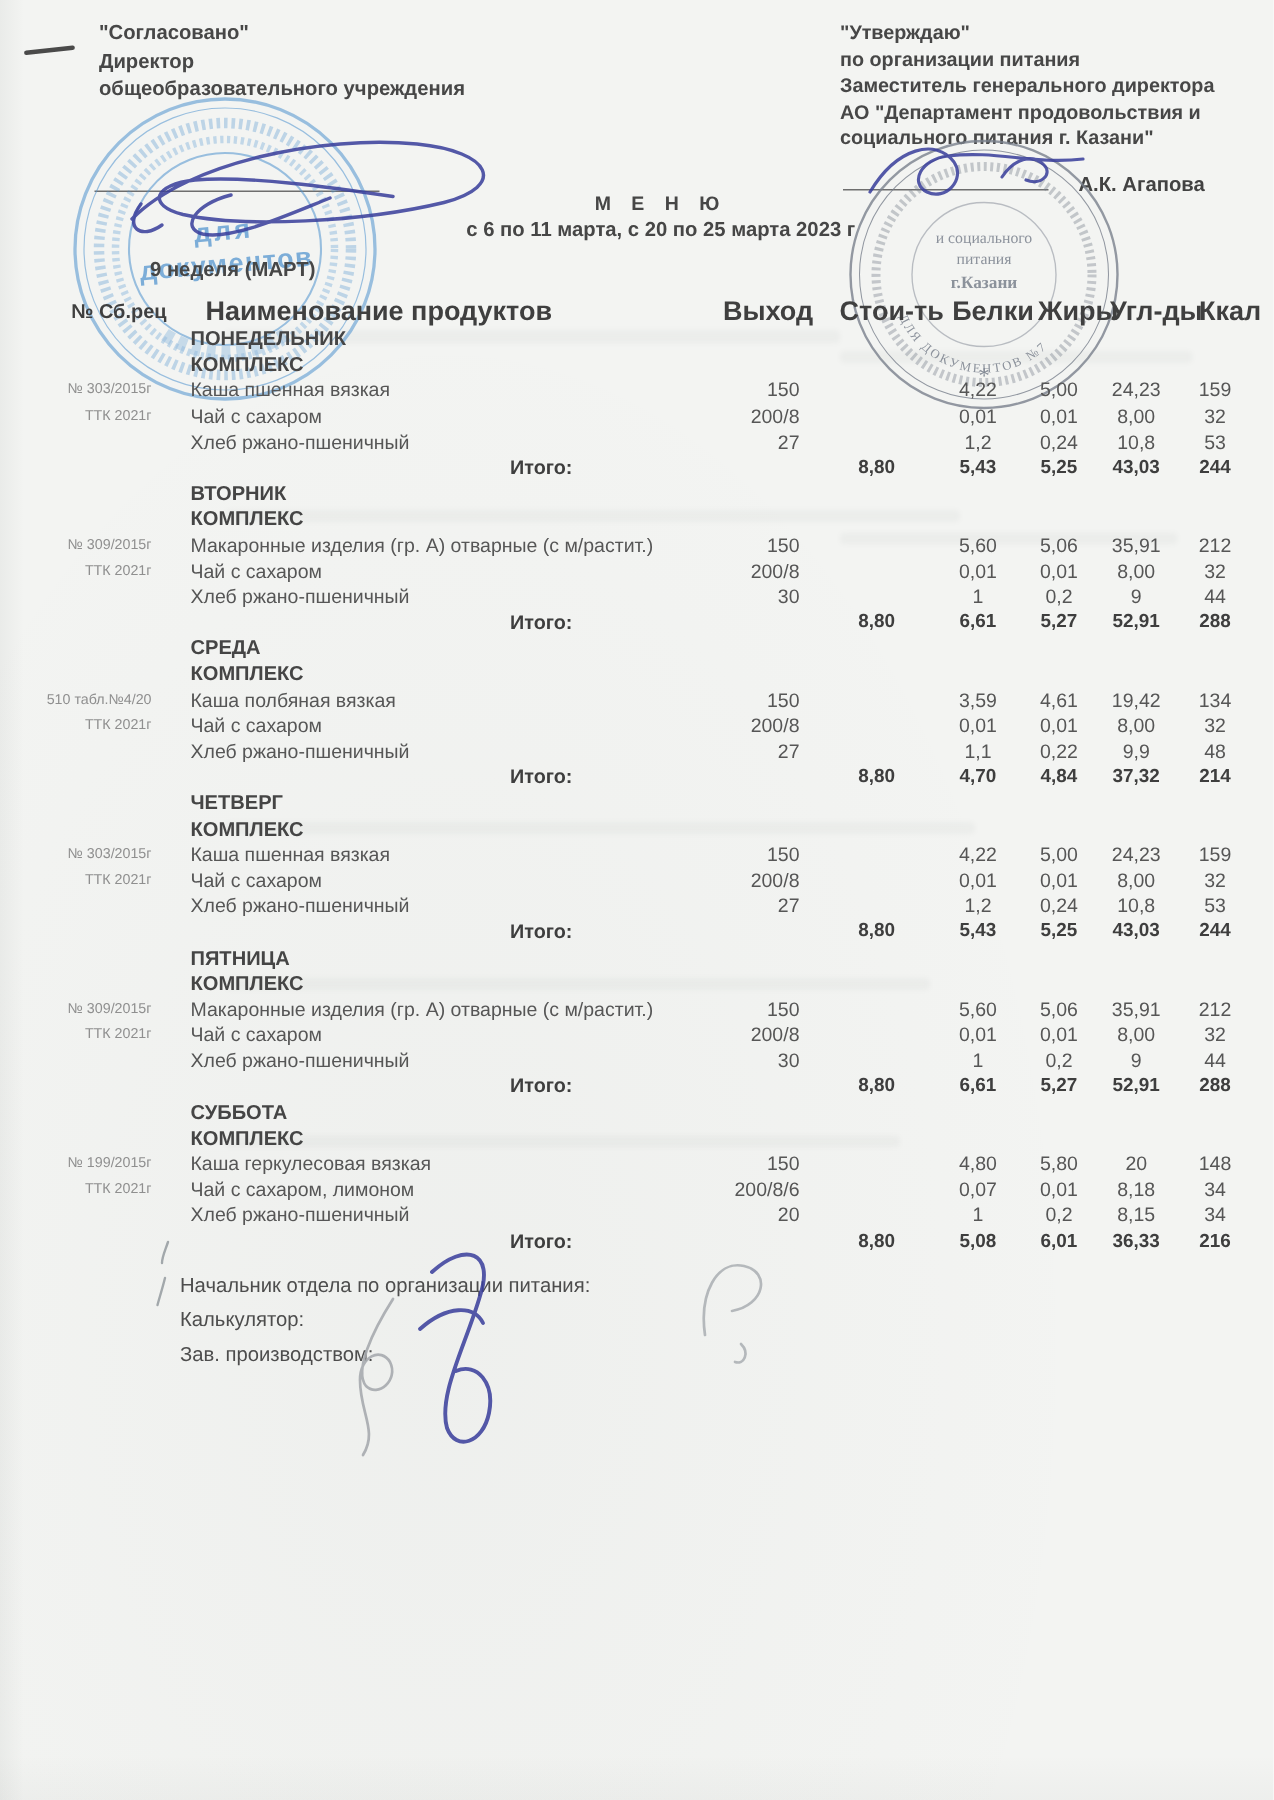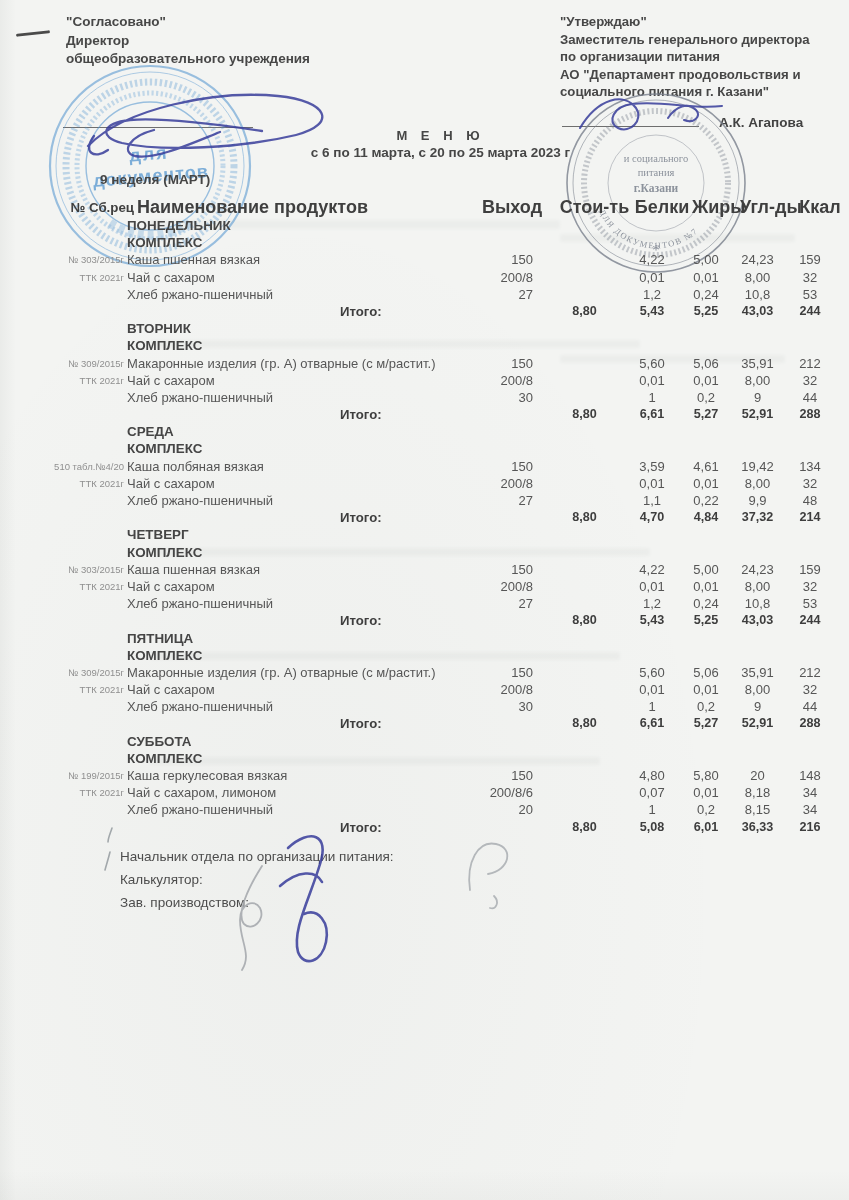--- a/index.html
+++ b/index.html
@@ -25,21 +25,21 @@
   .title .t1{font-size:13px;letter-spacing:5px;line-height:17px;}
   .title .t2,.title .t3{font-size:13.5px;line-height:17px;}
   .week{left:100px;top:172px;font-size:13.5px;font-weight:bold;color:#464646;}
   
   .trow{display:grid;grid-template-columns:112px 330px 90px 75px 60px 48px 55px 50px;height:17.2px;}
   .cell{line-height:17.2px;white-space:nowrap;font-size:13px;color:#565656;}
   .thead{left:25px;top:199px;width:820px;}
   .thead .cell{font-weight:bold;color:#3f3f3f;font-size:18px;}
   .thead .rec{font-size:13.3px;color:#3f3f3f;}
   #menu-sections{position:absolute;left:15px;top:217px;width:820px;}
-  .rec{text-align:right;padding-right:3px;font-size:9.5px;color:#8f8f8f;}
+  .rec{text-align:right;padding-right:26px;font-size:9.5px;color:#8f8f8f;}
   .name{text-align:left;}
   .num{text-align:center;}
   .out{text-align:right;padding-right:14px;}
   .day-section .day{font-weight:bold;color:#454545;font-size:13.4px;}
   .total .cell{font-weight:bold;color:#3e3e3e;font-size:12.6px;}
   .total .total-label{padding-left:213px;font-size:13.2px;}
   
   .footer{left:120px;top:845px;font-size:13.5px;line-height:23px;color:#4d4d4d;}
   
   .pen-dash{left:16px;top:32px;width:34px;height:3.4px;background:#4a4a4a;border-radius:2px;transform:rotate(-6deg);}
@@ -64,22 +64,22 @@
 
   <div class="abs blk-left">
     <div>"Согласовано"</div>
     <div>Директор</div>
     <div>общеобразовательного учреждения</div>
   </div>
   <div class="abs sigline-left"></div>
 
   <div class="abs blk-right">
     <div>"Утверждаю"</div>
+    <div>по организации питания</div>
     <div>Заместитель генерального директора</div>
-    <div>по организации питания</div>
     <div>АО "Департамент продовольствия и</div>
     <div>социального питания г. Казани"</div>
   </div>
   <div class="abs sig-right">
     <span class="line"></span><span class="signer">А.К. Агапова</span>
   </div>
 
   <svg style="left:40px;top:58px;" width="220" height="218" viewBox="0 0 220 218">
     <g opacity="0.55" stroke="#4f93cf" fill="none">
       <circle cx="110" cy="108" r="100" stroke-width="2.2"></circle>

